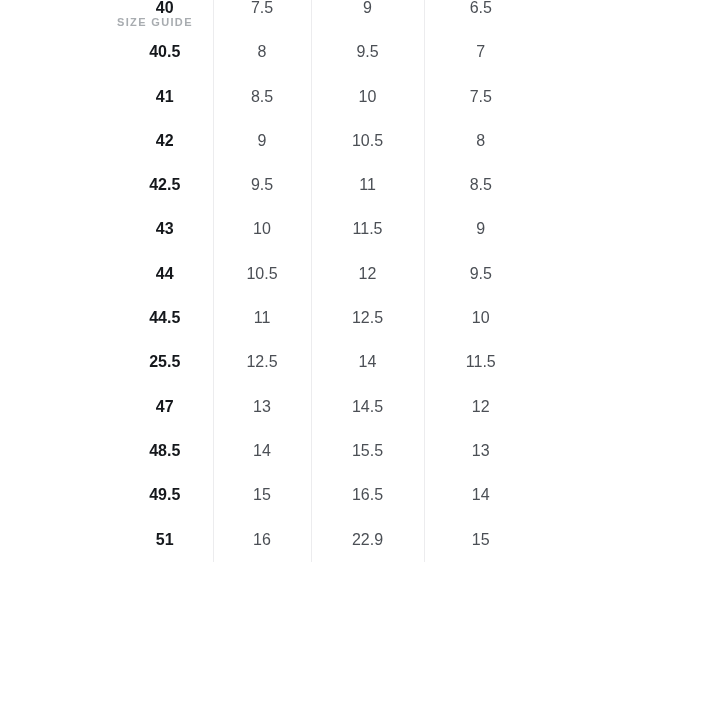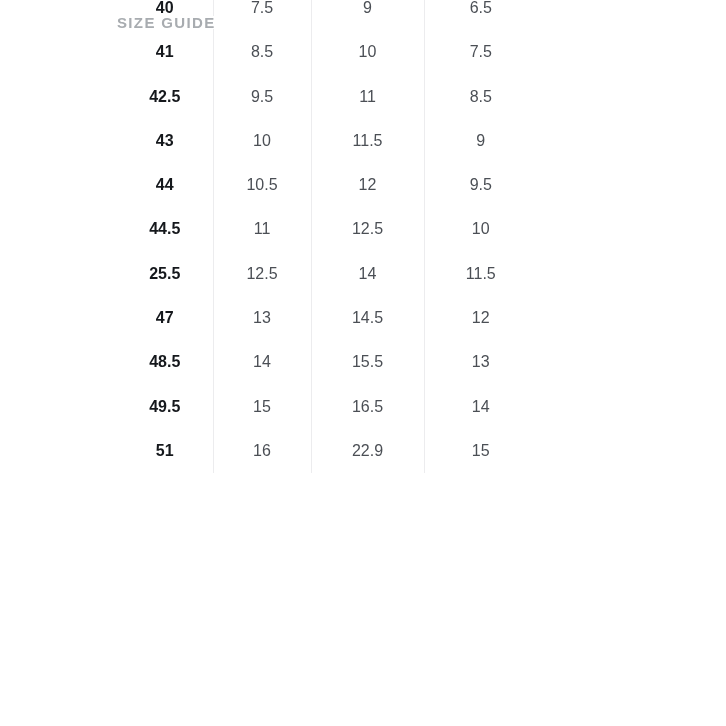--- a/index.html
+++ b/index.html
@@ -22,21 +22,21 @@
     height: 726px;
     background: #ffffff;
     overflow: hidden;
   }
 
   
   .section-label {
     position: absolute;
     left: 117px;
     top: 16px;
-    font-size: 15px;
+    font-size: 11px;
     font-weight: 700;
     letter-spacing: 1.35px;
     color: #a8acb0;
     text-transform: uppercase;
     line-height: 13px;
     white-space: nowrap;
     z-index: 3;
     background: #ffffff;
     padding-right: 6px;
   }
@@ -114,26 +114,38 @@
           <col class="c-cm">
       </colgroup>
       <tbody id="size-table-body">
           <tr>
             <td class="eu">40</td>
             <td class=" sep">7.5</td>
             <td class=" sep">9</td>
             <td class=" sep">6.5</td>
           </tr>
           <tr>
+            <td class="eu">40.5</td>
+            <td class=" sep">8</td>
+            <td class=" sep">9.5</td>
+            <td class=" sep">7</td>
+          </tr>
+          <tr>
             <td class="eu">41</td>
             <td class=" sep">8.5</td>
             <td class=" sep">10</td>
             <td class=" sep">7.5</td>
           </tr>
           <tr>
+            <td class="eu">42</td>
+            <td class=" sep">9</td>
+            <td class=" sep">10.5</td>
+            <td class=" sep">8</td>
+          </tr>
+          <tr>
             <td class="eu">42.5</td>
             <td class=" sep">9.5</td>
             <td class=" sep">11</td>
             <td class=" sep">8.5</td>
           </tr>
           <tr>
             <td class="eu">43</td>
             <td class=" sep">10</td>
             <td class=" sep">11.5</td>
             <td class=" sep">9</td>

